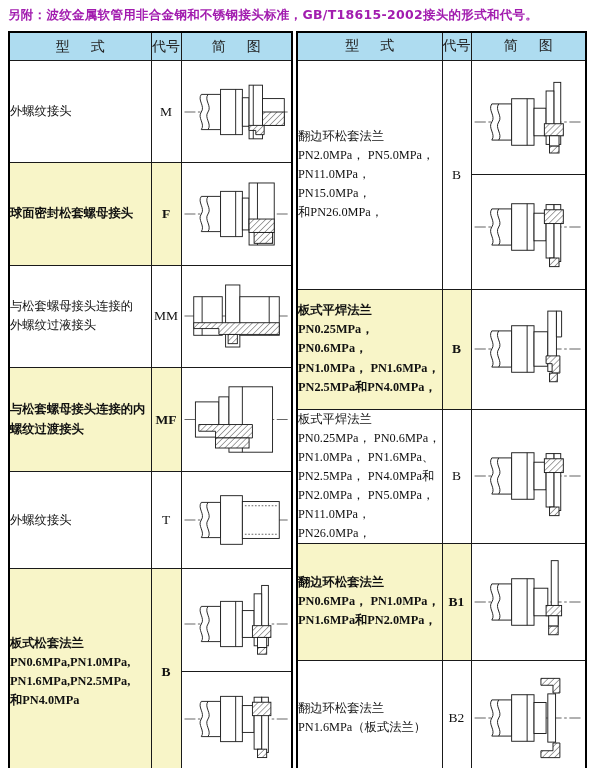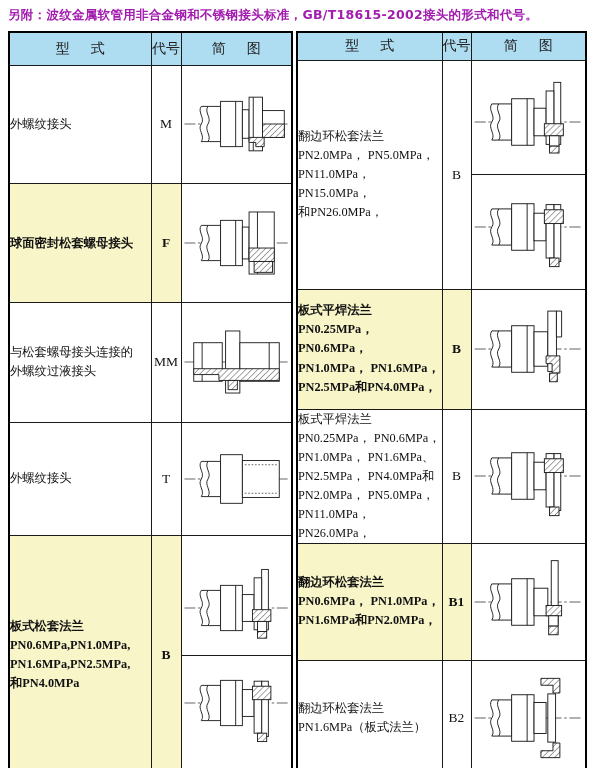--- a/index.html
+++ b/index.html
@@ -204,20 +204,32 @@
 外螺纹过液接头</td>
           <td class="code">MM</td>
           <td class="diag">
               <div class="dwrap">
             <svg class="dg" width="109" height="94" viewBox="0 0 130 100">
                   <use href="#d-mm"></use>
                 </svg>
           </div>
             </td>
         </tr>
+        <tr style="height:101px" class="hl">
+          <td class="type">与松套螺母接头连接的内
+螺纹过渡接头</td>
+          <td class="code">MF</td>
+          <td class="diag">
+              <div class="dwrap">
+            <svg class="dg" width="109" height="95" viewBox="0 0 130 100">
+                  <use href="#d-mf"></use>
+                </svg>
+          </div>
+            </td>
+        </tr>
         <tr style="height:95px">
           <td class="type">外螺纹接头</td>
           <td class="code">T</td>
           <td class="diag">
               <div class="dwrap">
             <svg class="dg" width="109" height="90" viewBox="0 0 130 100">
                   <use href="#d-t"></use>
                 </svg>
           </div>
             </td>

